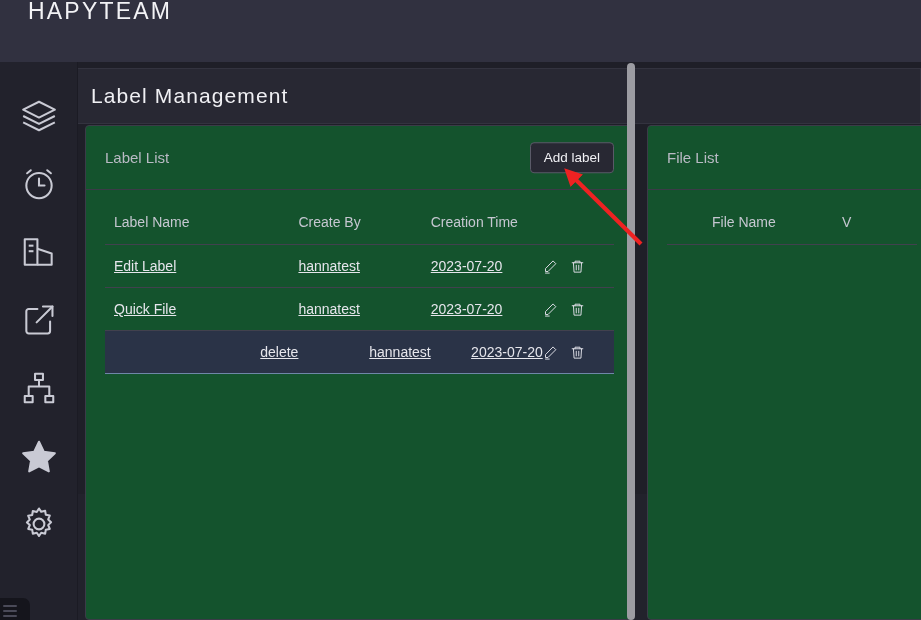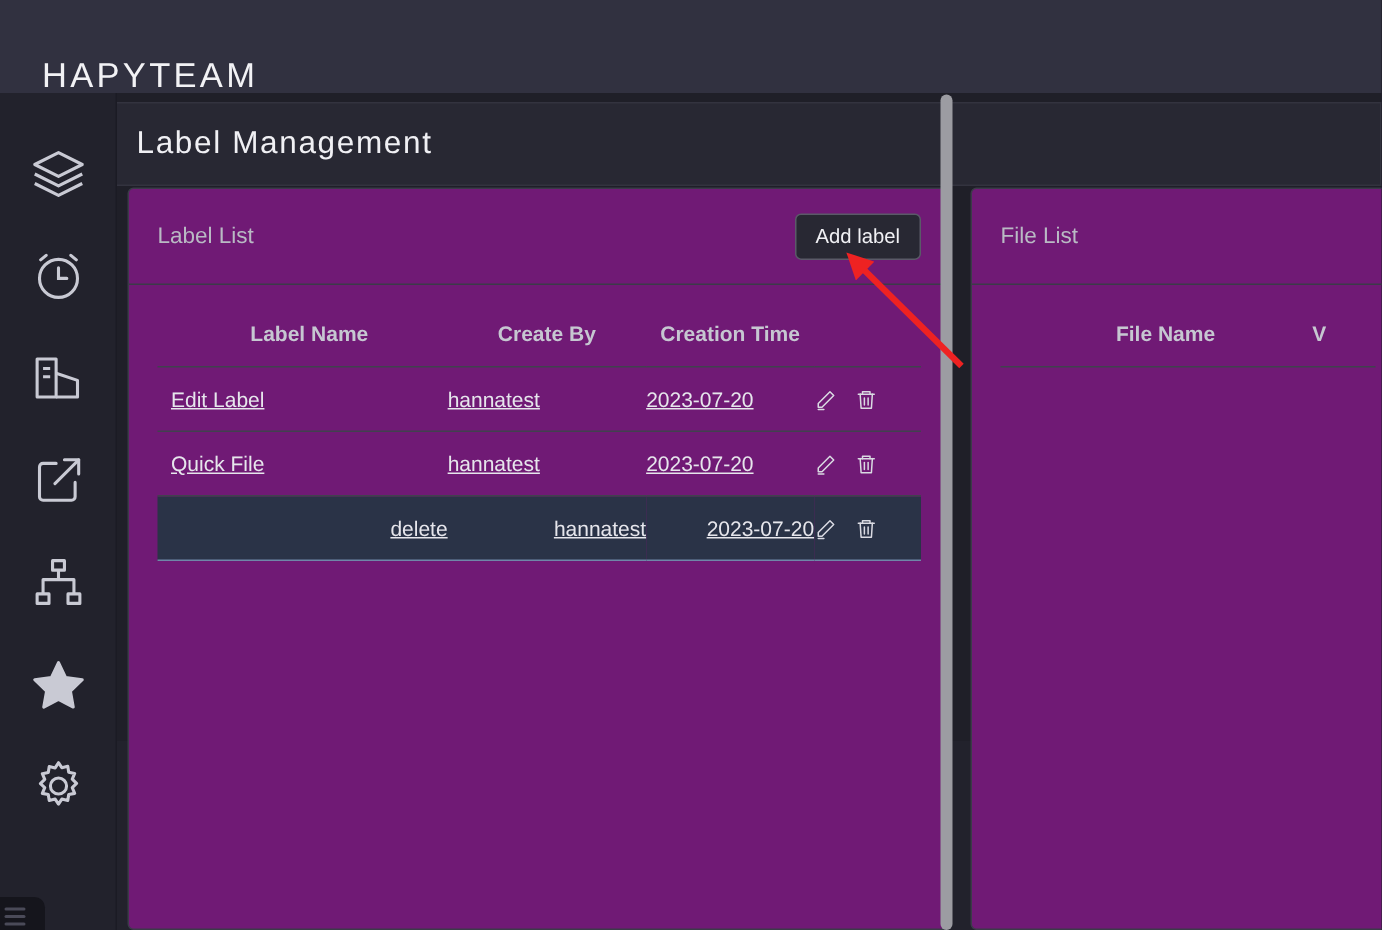--- a/index.html
+++ b/index.html
@@ -20,21 +20,21 @@
   }
 
   
   .topbar {
     position: absolute;
     left: 0; top: 0;
     width: 921px;
     height: 62px;
     background: #313140;
     display: flex;
-    align-items: flex-end;
+    align-items: flex-start;
   }
   .brand {
     margin-left: 28px;
     color: #f2f2f5;
     font-size: 23px;
     letter-spacing: 2.2px;
     font-weight: 400;
     line-height: 1;
   }
 
@@ -110,21 +110,21 @@
     position: absolute;
     left: 0; top: 63px;
     width: 843px;
     height: 495px;
   }
 
   .panel {
     position: absolute;
     top: 0;
     height: 495px;
-    background: #701a75;
+    background: #14532d;
     border: 1px solid #3b3b48;
     border-radius: 4px;
   }
   .panel-left  { left: 7px;  width: 549px; }
   .panel-right { left: 569px; width: 290px; }
 
   .panel-head {
     position: relative;
     height: 64px;
     border-bottom: 1px solid #3b3b48;
@@ -160,22 +160,22 @@
   }
 
   
   .tbl-wrap { padding: 0 19px; }
 
   table { width: 100%; border-collapse: collapse; }
 
   thead th {
     color: #c6c7d1;
     font-size: 14px;
-    font-weight: 700;
-    text-align: center;
+    font-weight: 400;
+    text-align: left;
     padding: 24px 0 14px 0;
     border-bottom: 1px solid #41414e;
     white-space: nowrap;
   }
   tbody td {
     color: #e6e6ec;
     font-size: 14px;
     font-weight: 400;
     text-align: left;
     padding: 13px 0;

